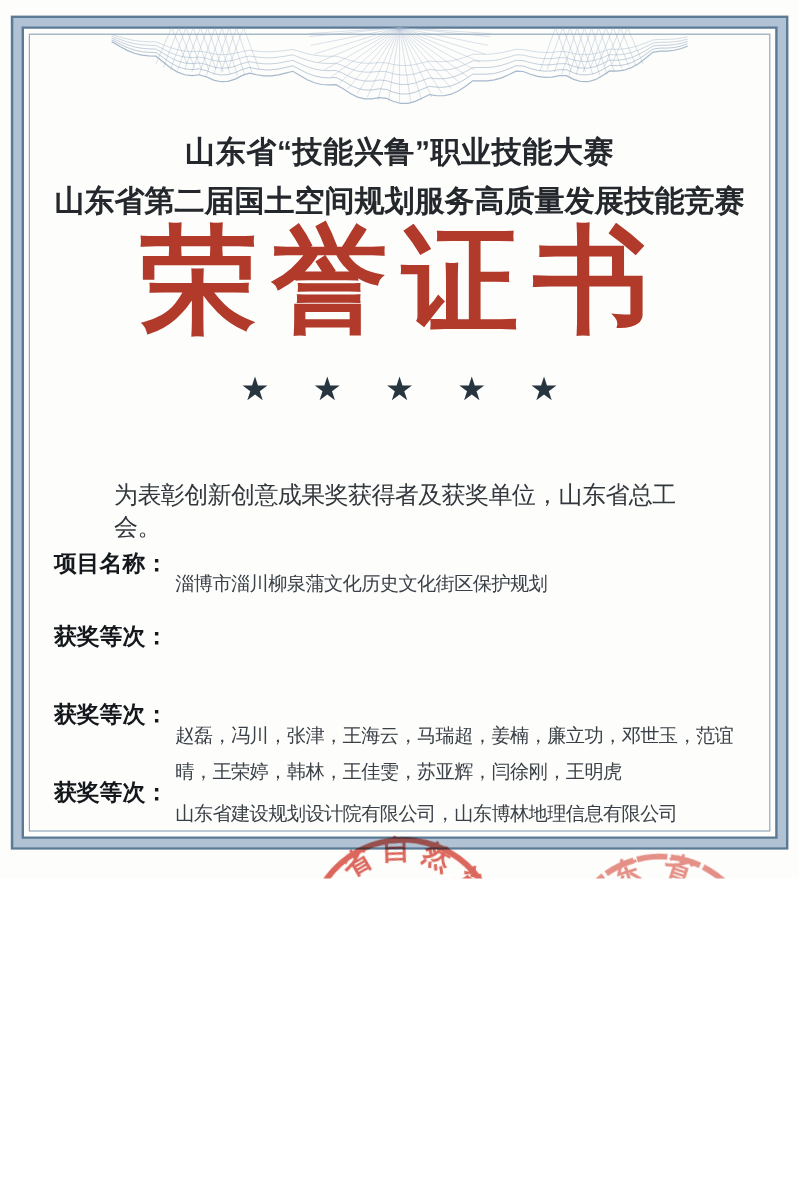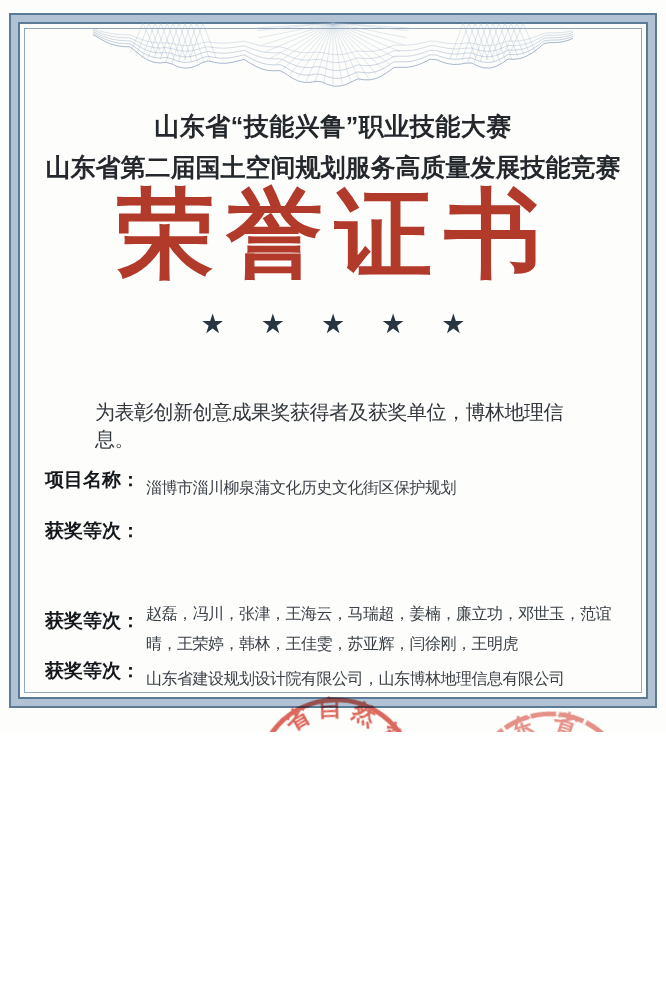--- a/index.html
+++ b/index.html
@@ -26,21 +26,21 @@
     font-family:"Liberation Serif",serif;font-weight:bold;
     font-size:97px;line-height:1.1;color:#b13a2b;letter-spacing:12px;padding-left:4px;}
 
   .stars{position:absolute;left:0;right:0;top:308px;display:flex;justify-content:center;gap:36px;
     font-size:27px;color:#273540;}
 
   
   .citation{position:absolute;left:95px;top:399px;width:500px;
     font-family:"Liberation Serif",serif;font-size:20px;color:#32373d;letter-spacing:-0.5px;}
 
-  .field{position:absolute;left:45px;display:flex;align-items:center;width:585px;}
+  .field{position:absolute;left:45px;display:flex;align-items:flex-start;width:585px;}
   .field .lbl{flex:0 0 auto;font-weight:bold;font-size:19px;color:#14171b;letter-spacing:0;white-space:nowrap;padding-right:6px;}
   .field .val{flex:1 1 auto;font-family:Liberation Sans, sans-serif;font-size:16px;line-height:30px;
     color:#3a4047;letter-spacing:-0.5px;margin-top:16px;}
   .f-project{top:457px;}
   .f-grade{top:518px;}
   .f-people{top:583px;}
   .f-org{top:648px;}
 
   
   .seal{position:absolute;mix-blend-mode:multiply;pointer-events:none;filter:blur(.3px);}
@@ -152,21 +152,21 @@
   <div class="big-title">荣誉证书</div>
 
   <div class="stars">
     <span>★</span>
     <span>★</span>
     <span>★</span>
     <span>★</span>
     <span>★</span>
   </div>
 
-  <div class="citation">为表彰创新创意成果奖获得者及获奖单位，博林地理信息。</div>
+  <div class="citation">为表彰创新创意成果奖获得者及获奖单位，山东省总工会。</div>
 
   <div class="field f-project">
     <span class="lbl">项目名称：</span>
     <span class="val">淄博市淄川柳泉蒲文化历史文化街区保护规划</span>
   </div>
   <div class="field f-grade">
     <span class="lbl">获奖等次：</span>
   </div>
   <div class="field f-people">
     <span class="lbl">获奖等次：</span>

